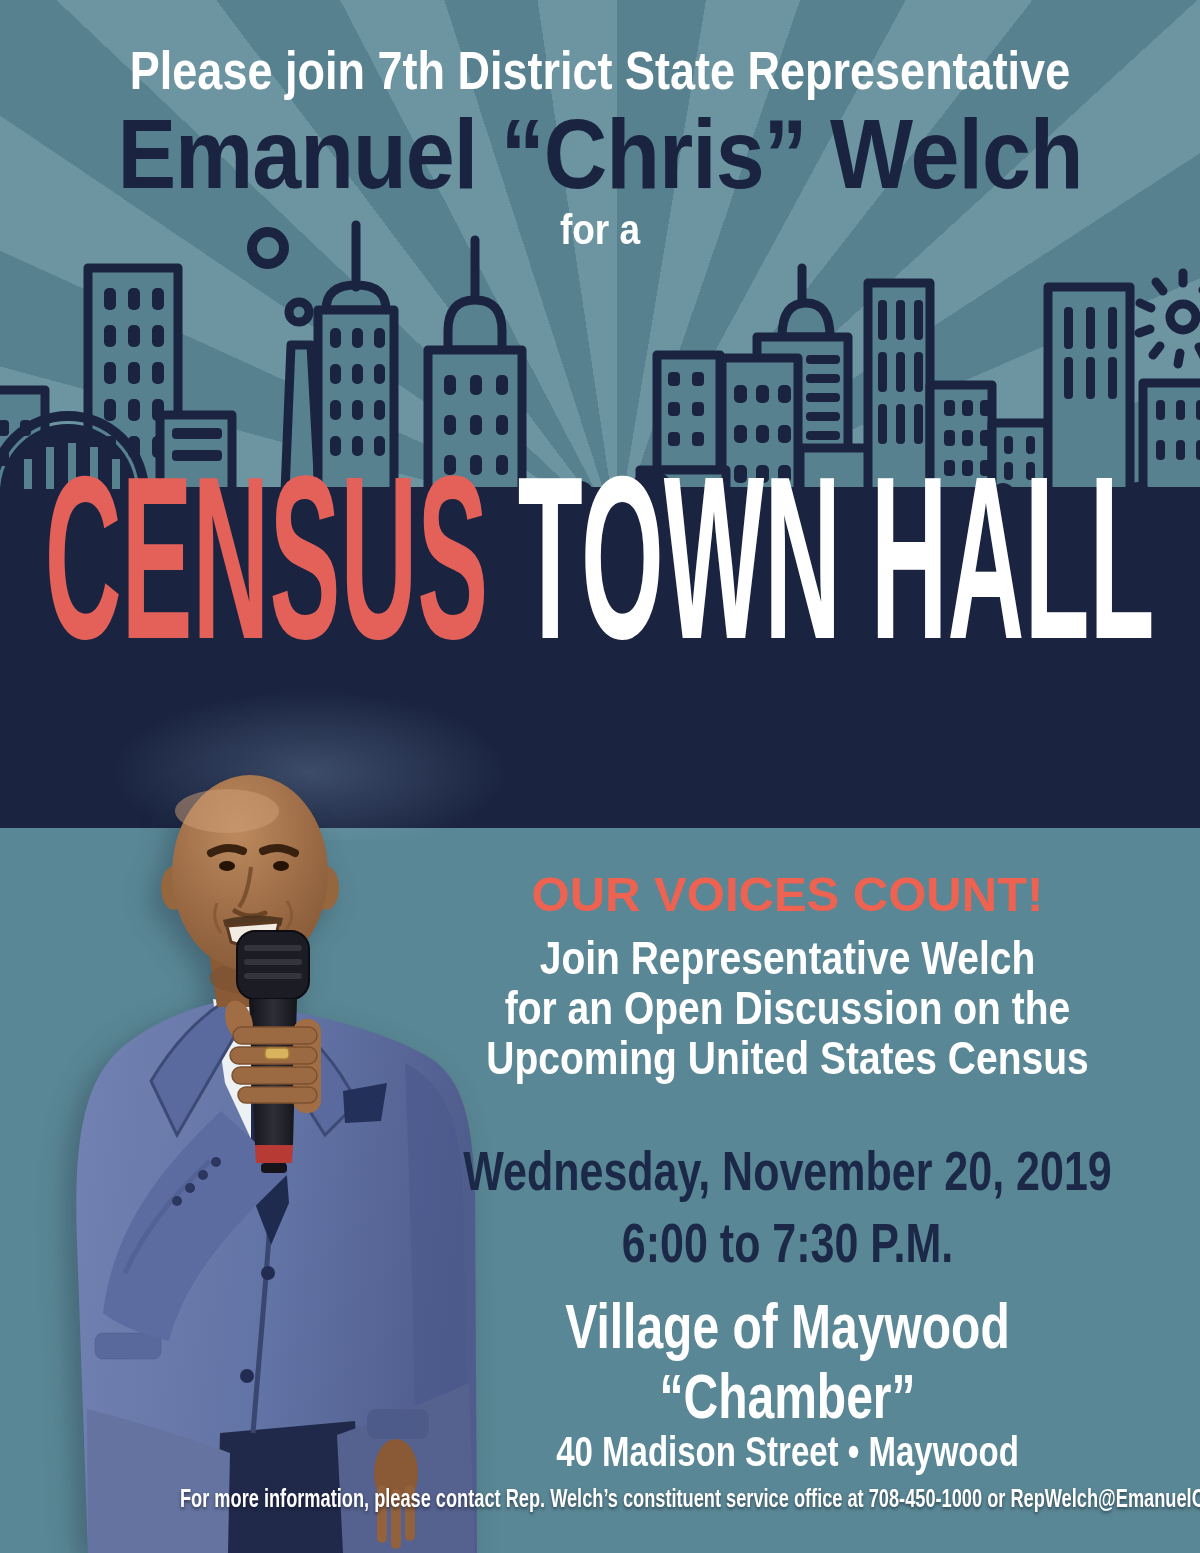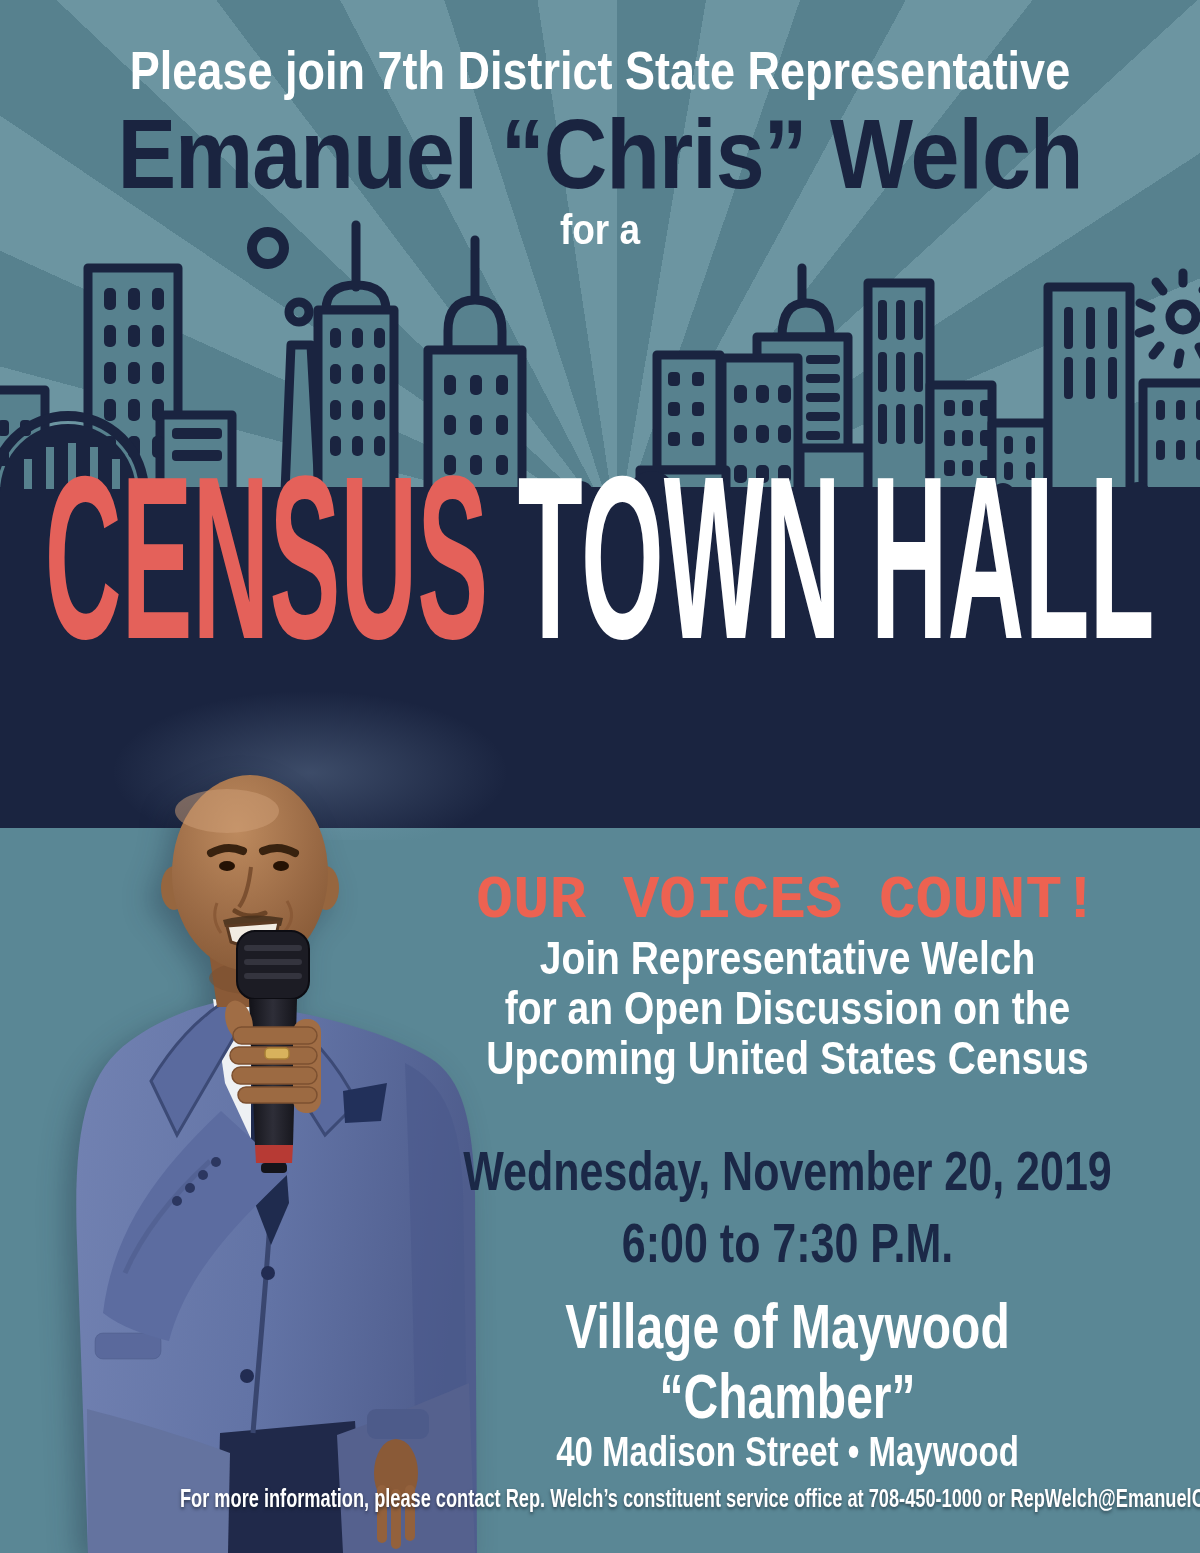--- a/index.html
+++ b/index.html
@@ -22,21 +22,21 @@
   
   .band{
     position:absolute;left:0;top:497px;width:1200px;height:331px;background:#1a2440;
     display:flex;align-items:flex-start;justify-content:center;z-index:1;
   }
   .title{white-space:nowrap;font-size:120px;font-weight:700;transform:scale(0.887,1.93);line-height:1;}
   .census{color:#e4615a;}
   .townhall{color:#ffffff;}
   
   .cline{position:absolute;left:375px;width:825px;text-align:center;white-space:nowrap;z-index:4;line-height:1;}
-  .tagline{top:870px;font-size:61px;font-weight:700;color:#ed6251;font-family:Liberation Mono, monospace;}
+  .tagline{top:870px;font-size:49px;font-weight:700;color:#ed6251;}
   .desc{font-size:39px;font-weight:700;color:#ffffff;transform:scaleY(1.2);}
   .d0{top:938px;} .d1{top:988px;} .d2{top:1038px;}
   .datetxt{top:1150px;font-size:43px;font-weight:700;color:#1b2847;transform:scaleY(1.3);}
   .timetxt{top:1222px;font-size:43px;font-weight:700;color:#1b2847;transform:scaleY(1.3);}
   .venue1{top:1303px;font-size:48px;font-weight:700;color:#ffffff;transform:scaleY(1.3);}
   .venue2{top:1373px;font-size:48px;font-weight:700;color:#ffffff;transform:scaleY(1.3);}
   .venue3{top:1435px;font-size:33px;font-weight:700;color:#ffffff;transform:scaleY(1.3);}
   .contact{
     position:absolute;left:0;top:1485px;width:1200px;text-align:center;white-space:nowrap;z-index:6;
     font-size:26px;font-weight:700;color:#ffffff;transform:scaleX(0.70);line-height:1;

